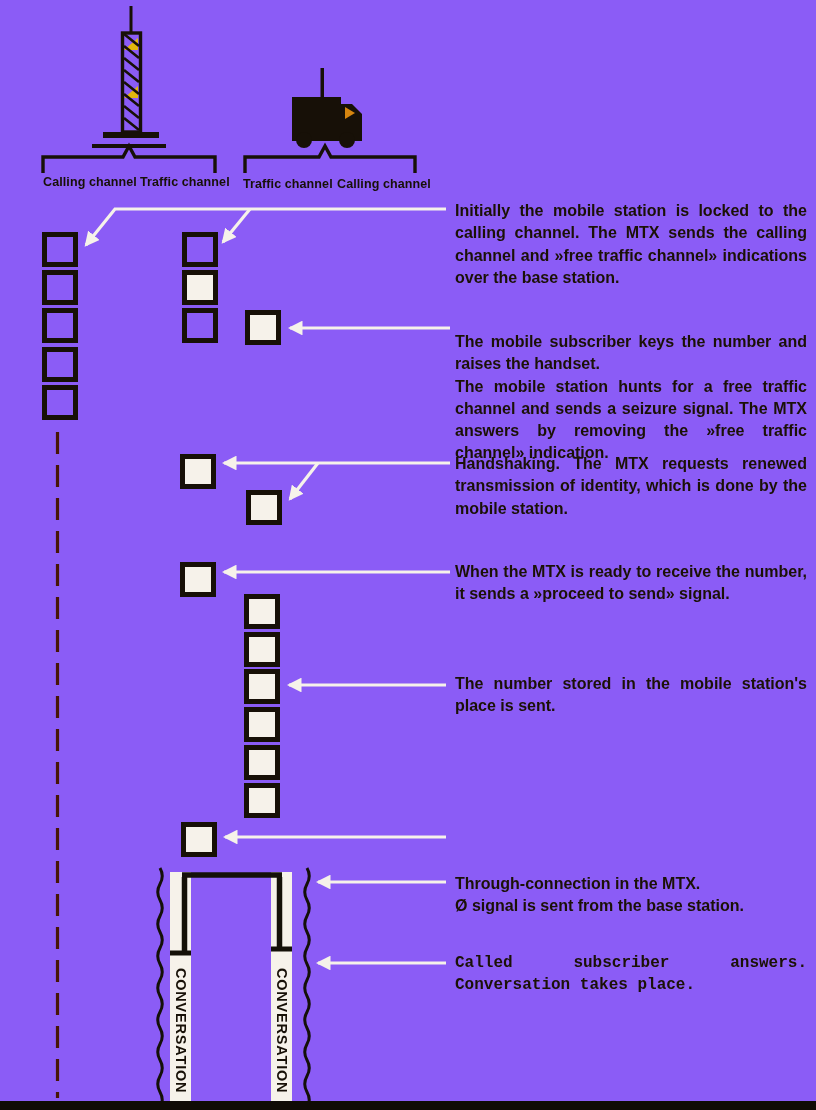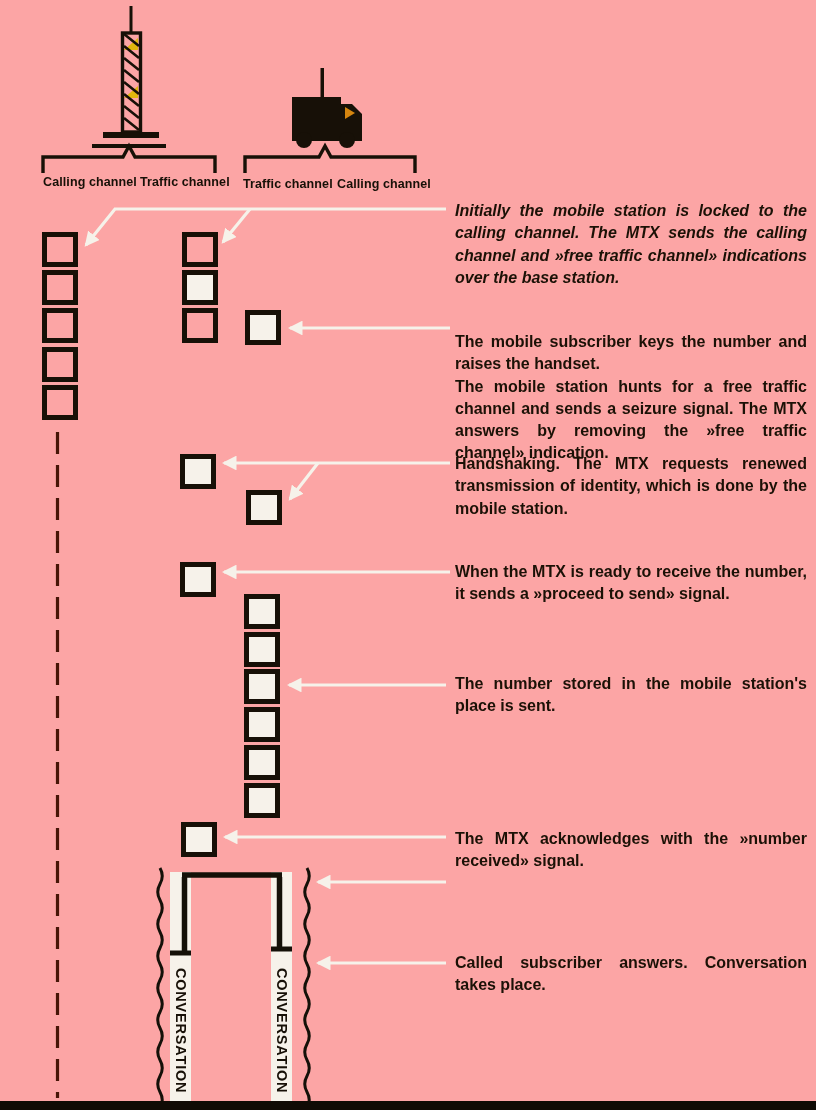--- a/index.html
+++ b/index.html
@@ -1,18 +1,18 @@
 <!DOCTYPE html>
 <html><head>
 <meta charset="utf-8">
 <style>
   html,body{margin:0;padding:0;background:#b06c0c;}
   .canvas{
     position:relative;width:816px;height:1110px;overflow:hidden;
-    background:#fca5a5;
+    background:#8b5cf6;
     font-family:"Liberation Sans","DejaVu Sans",sans-serif;
     color:#1b1106;
   }
   
   .sigbox{
     position:absolute;width:26px;height:25px;
     border:5px solid #171007;background:transparent;
   }
   .sigbox.white{background:#f6f2ea;}
   
@@ -130,23 +130,24 @@
     <g stroke="#141008" fill="none">
       <path d="M184.5,952 L184.5,877 M182,875 L282,875 M279.5,877 L279.5,948" stroke-width="5.5"></path>
       <line x1="170" y1="953" x2="191" y2="953" stroke-width="5"></line>
       <line x1="271" y1="949" x2="292" y2="949" stroke-width="5"></line>
     </g>
 
     <path stroke="#141008" stroke-width="3" fill="none" d="M160,868 Q164.5,876 160,884 Q155.5,892 160,900 Q164.5,908 160,916 Q155.5,924 160,932 Q164.5,940 160,948 Q155.5,956 160,964 Q164.5,972 160,980 Q155.5,988 160,996 Q164.5,1004 160,1012 Q155.5,1020 160,1028 Q164.5,1036 160,1044 Q155.5,1052 160,1060 Q164.5,1068 160,1076 Q155.5,1084 160,1092 Q164.5,1100 160,1108"></path>
     <path stroke="#141008" stroke-width="3" fill="none" d="M307,868 Q311.5,876 307,884 Q302.5,892 307,900 Q311.5,908 307,916 Q302.5,924 307,932 Q311.5,940 307,948 Q302.5,956 307,964 Q311.5,972 307,980 Q302.5,988 307,996 Q311.5,1004 307,1012 Q302.5,1020 307,1028 Q311.5,1036 307,1044 Q302.5,1052 307,1060 Q311.5,1068 307,1076 Q302.5,1084 307,1092 Q311.5,1100 307,1108"></path>
   </svg>
 
-  <div class="step" style="top:200px;font-style:italic;">Initially the mobile station is locked to the calling channel. The MTX sends the calling channel and »free traffic channel» indications over the base station.</div>
+  <div class="step" style="top:200px;">Initially the mobile station is locked to the calling channel. The MTX sends the calling channel and »free traffic channel» indications over the base station.</div>
   <div class="step" style="top:316px;margin-top:15px;">The mobile subscriber keys the number and raises the handset.
 The mobile station hunts for a free traffic channel and sends a seizure signal. The MTX answers by removing the »free traffic channel» indication.</div>
   <div class="step" style="top:561px;">When the MTX is ready to receive the number, it sends a »proceed to send» signal.</div>
   <div class="step" style="top:453px;">Handshaking. The MTX requests renewed transmission of identity, which is done by the mobile station.</div>
   <div class="step" style="top:673px;">The number stored in the mobile station's place is sent.</div>
-  <div class="step" style="top:828px;">The MTX acknowledges with the »number received» signal.</div>
-  <div class="step" style="top:952px;">Called subscriber answers. Conversation takes place.</div>
+  <div class="step" style="top:873px;">Through-connection in the MTX.
+Ø signal is sent from the base station.</div>
+  <div class="step" style="top:952px;font-family:Liberation Mono, monospace;">Called subscriber answers. Conversation takes place.</div>
 
   <div class="bottombar"></div>
 </div>
 
 </body></html>

